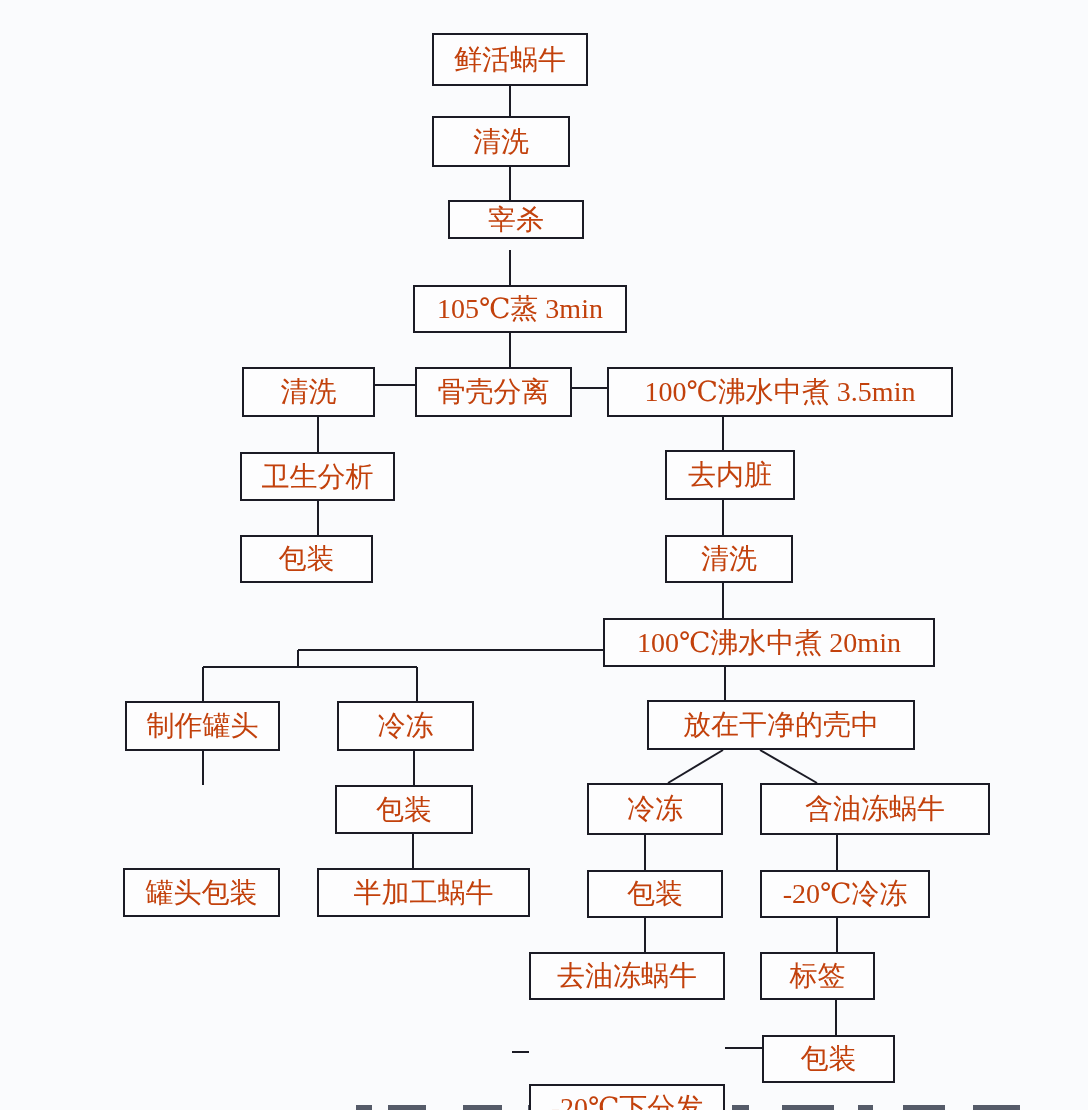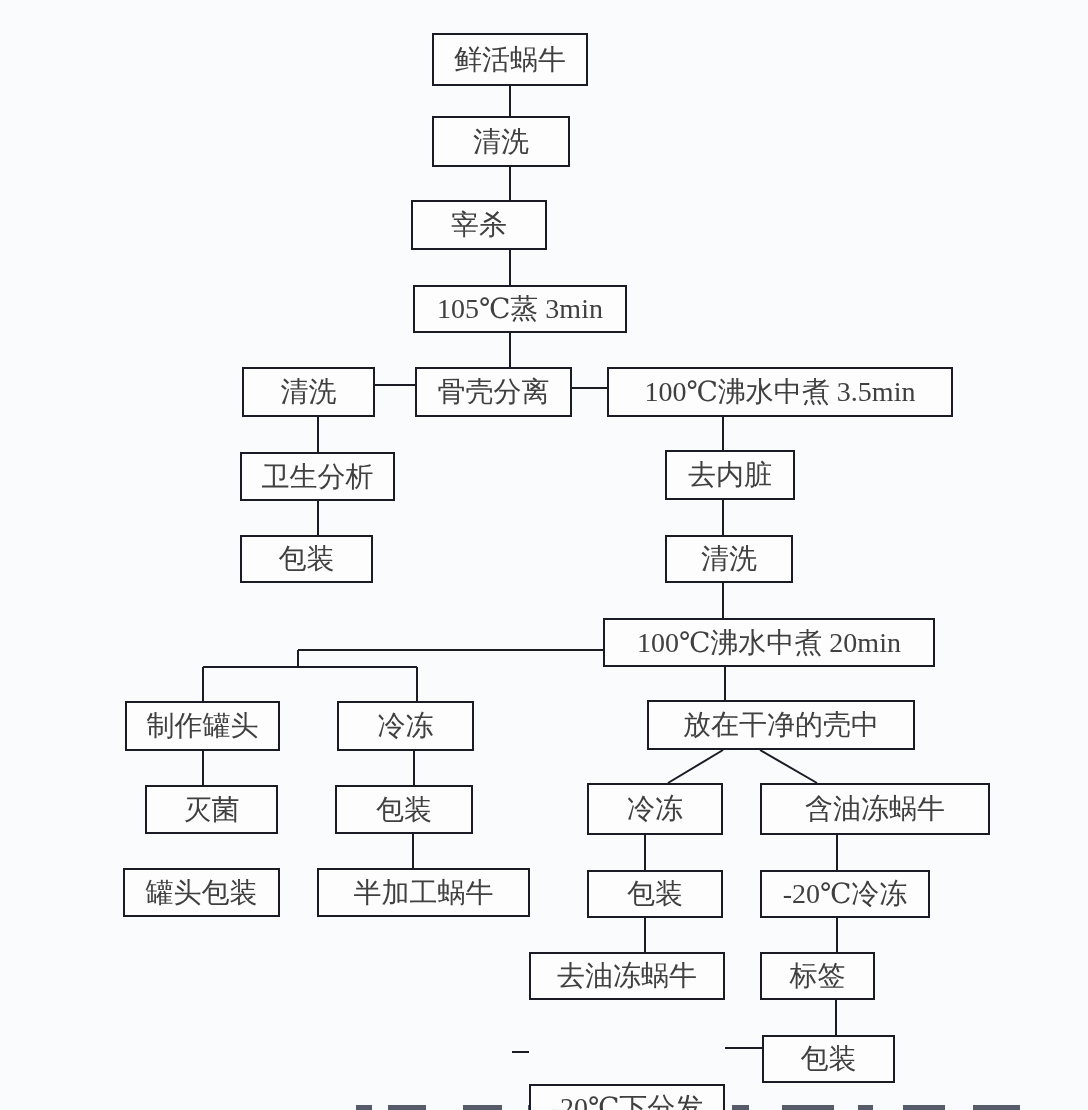--- a/index.html
+++ b/index.html
@@ -9,21 +9,21 @@
     font-family:"Liberation Serif","DejaVu Serif",serif;
   }
   .canvas{
     position:relative;width:1088px;height:1110px;overflow:hidden;background:#fafbfd;
   }
   .connectors{position:absolute;left:0;top:0;width:1088px;height:1110px;}
   .node{
     position:absolute;box-sizing:border-box;
     background:#fdfdfe;border:2px solid #1b1b25;
     display:flex;align-items:center;justify-content:center;
-    font-size:28px;color:#404040;white-space:nowrap;
+    font-size:28px;color:#c2410c;white-space:nowrap;
     line-height:1;
   }
   .node span{display:block;padding:0 4px;}
 </style>
 </head>
 <body>
 
 <div class="canvas">
 
   <svg class="connectors" width="1088" height="1110" viewBox="0 0 1088 1110" stroke="#1b1b25" stroke-width="2" fill="none">
@@ -73,21 +73,21 @@
       <rect x="973" y="1105" width="47" height="5"></rect>
     </g>
   </svg>
 
   <div class="node" style="left:432px;top:33px;width:156px;height:53px">
       <span>鲜活蜗牛</span>
     </div>
   <div class="node" style="left:432px;top:116px;width:138px;height:51px">
       <span>清洗</span>
     </div>
-  <div class="node" style="left:411px;top:200px;width:136px;height:50px">
+  <div class="node" style="left:448px;top:200px;width:136px;height:39px">
       <span>宰杀</span>
     </div>
   <div class="node" style="left:413px;top:285px;width:214px;height:48px">
       <span>105℃蒸 3min</span>
     </div>
   <div class="node" style="left:242px;top:367px;width:133px;height:50px">
       <span>清洗</span>
     </div>
   <div class="node" style="left:415px;top:367px;width:157px;height:50px">
       <span>骨壳分离</span>
@@ -112,23 +112,20 @@
     </div>
   <div class="node" style="left:125px;top:701px;width:155px;height:50px">
       <span>制作罐头</span>
     </div>
   <div class="node" style="left:337px;top:701px;width:137px;height:50px">
       <span>冷冻</span>
     </div>
   <div class="node" style="left:647px;top:700px;width:268px;height:50px">
       <span>放在干净的壳中</span>
     </div>
-  <div class="node" style="left:145px;top:785px;width:133px;height:49px">
-      <span>灭菌</span>
-    </div>
   <div class="node" style="left:335px;top:785px;width:138px;height:49px">
       <span>包装</span>
     </div>
   <div class="node" style="left:587px;top:783px;width:136px;height:52px">
       <span>冷冻</span>
     </div>
   <div class="node" style="left:760px;top:783px;width:230px;height:52px">
       <span>含油冻蜗牛</span>
     </div>
   <div class="node" style="left:123px;top:868px;width:157px;height:49px">

